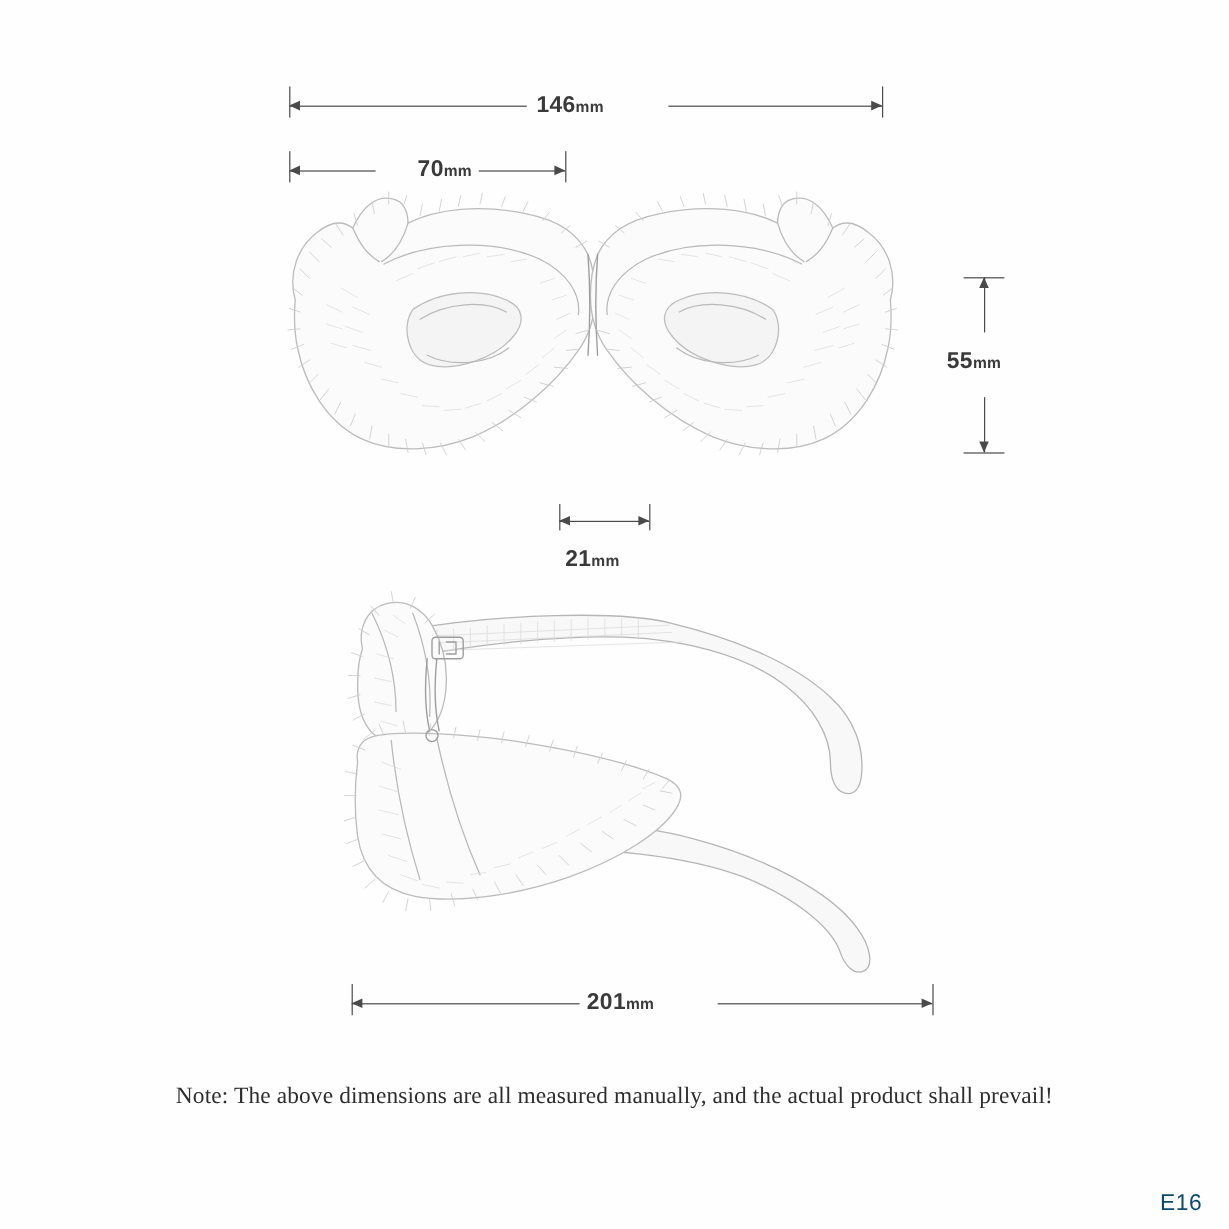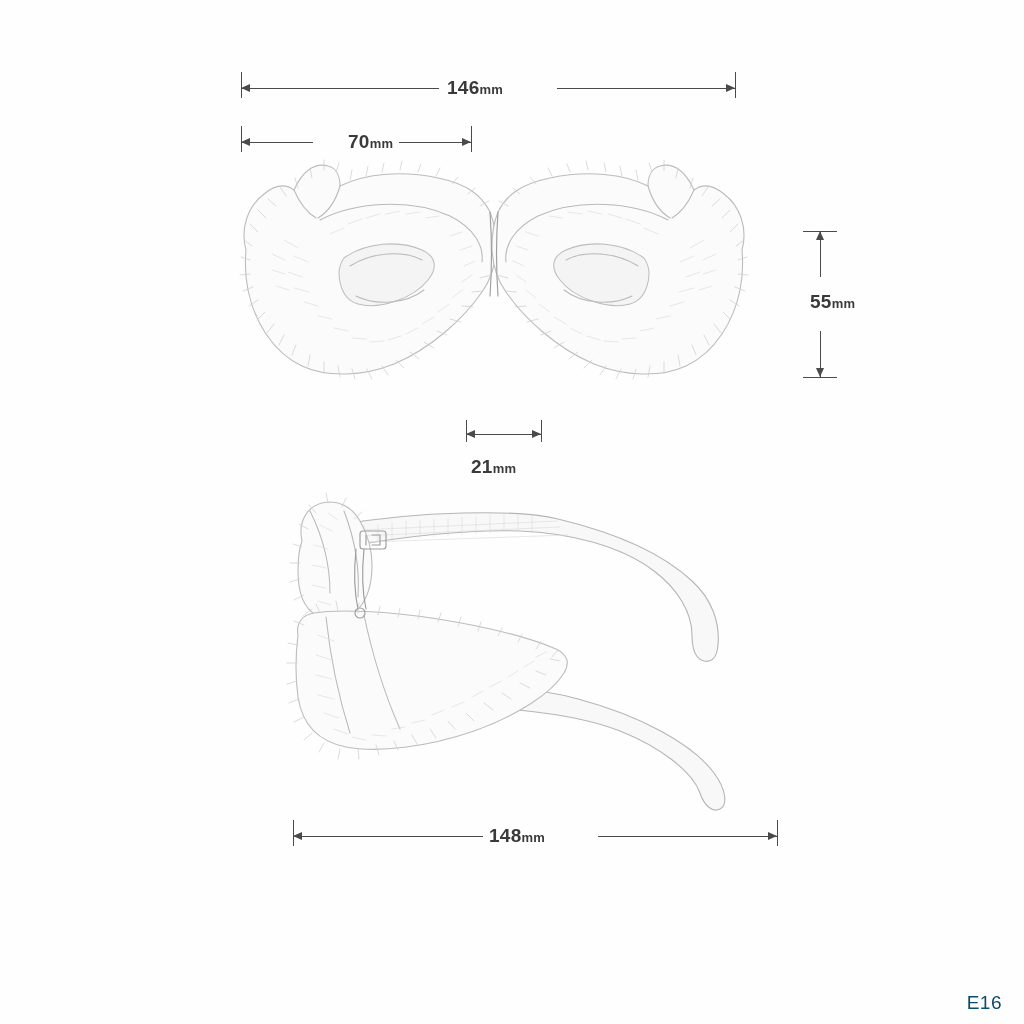--- a/index.html
+++ b/index.html
@@ -187,21 +187,21 @@
     </div>
   </div>
 
   <div>
     <div class="hline" style="left:803px; top:231px; width:34px;"></div>
     <div class="hline" style="left:803px; top:377px; width:34px;"></div>
     <div class="vline" style="left:820px; top:231px; height:46px;"></div>
     <div class="vline" style="left:820px; top:331px; height:46px;"></div>
     <div class="arrow up" style="left:815.5px; top:231px;"></div>
     <div class="arrow down" style="left:815.5px; top:368px;"></div>
-    <div class="dim-label vertical" style="left:810px; top:291px;">
+    <div class="dim-label vertical" style="left:789px; top:291px;">
       <span class="num">55</span><span class="unit">mm</span>
     </div>
   </div>
 
   <div>
     <div class="vline tick" style="left:466px; top:420px; height:22px;"></div>
     <div class="vline tick" style="left:541px; top:420px; height:22px;"></div>
     <div class="hline" style="left:466px; top:434px; width:75px;"></div>
     <div class="arrow left" style="left:466px; top:429.5px;"></div>
     <div class="arrow right" style="left:532px; top:429.5px;"></div>
@@ -211,21 +211,21 @@
   </div>
 
   <div>
     <div class="vline tick" style="left:293px; top:820px; height:26px;"></div>
     <div class="vline tick" style="left:777px; top:820px; height:26px;"></div>
     <div class="hline" style="left:293px; top:836px; width:190px;"></div>
     <div class="hline" style="left:598px; top:836px; width:179px;"></div>
     <div class="arrow left" style="left:293px; top:831.5px;"></div>
     <div class="arrow right" style="left:768px; top:831.5px;"></div>
     <div class="dim-label" style="left:489px; top:825px;">
-      <span class="num">148</span><span class="unit">mm</span>
+      <span class="num">201</span><span class="unit">mm</span>
     </div>
   </div>
 
   <div class="drawing" id="front-view">
     <svg width="540" height="260" viewBox="0 0 540 260">
 
       <path class="body-fill" d="
         M 22,100
         C 16,78 24,56 40,44
         C 52,34 62,34 70,40
@@ -563,16 +563,17 @@
         <path d="M46,60 l14,4"></path>
           <path d="M44,80 l14,3"></path>
           <path d="M44,100 l14,3"></path>
         <path d="M50,116 l13,4"></path>
           <path d="M52,40 l12,6"></path>
           <path d="M60,28 l10,7"></path>
       </g>
     </svg>
   </div>
 
+  <div id="note">Note: The above dimensions are all measured manually, and the actual product shall prevail!</div>
 
   <div id="watermark">E16</div>
 
 </div>
 
 </body></html>

